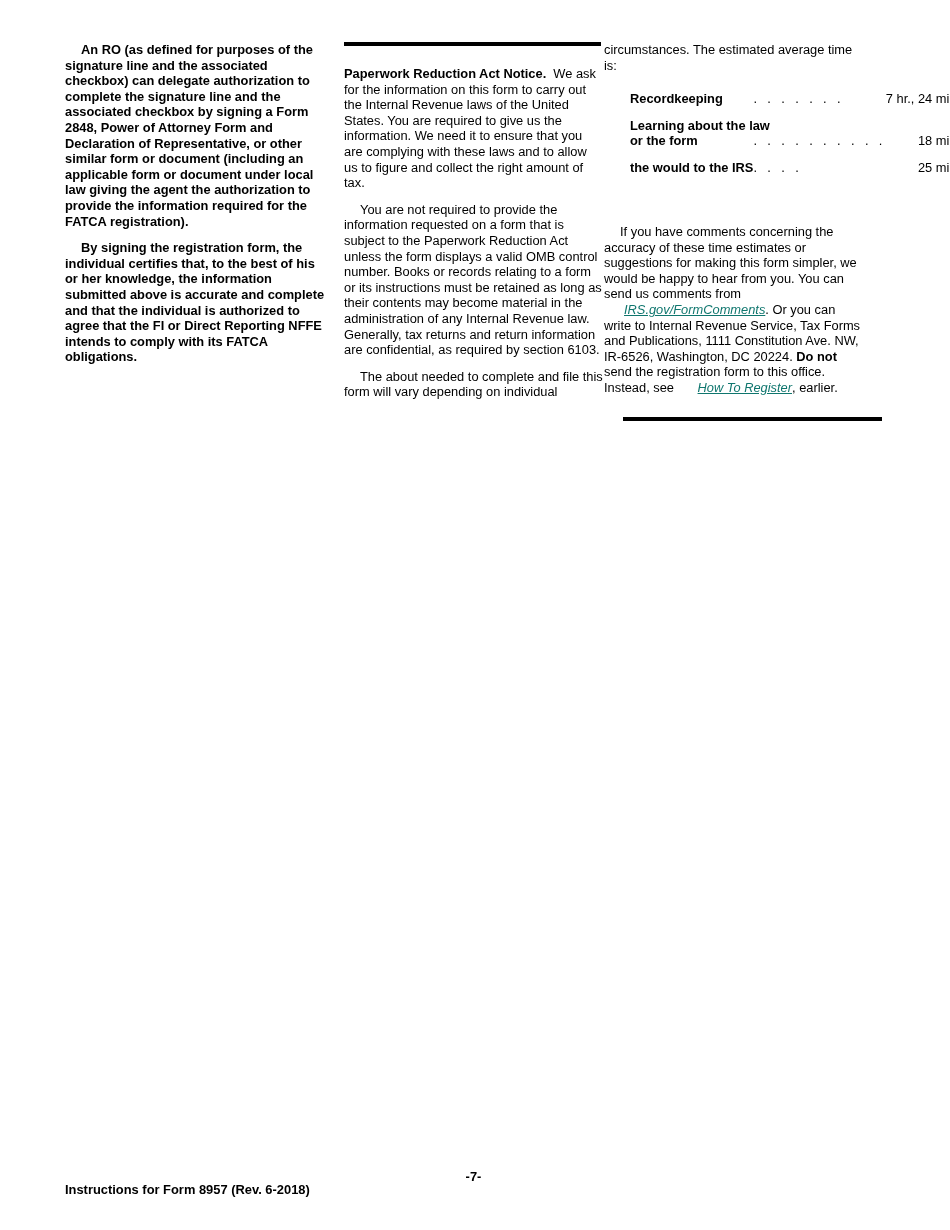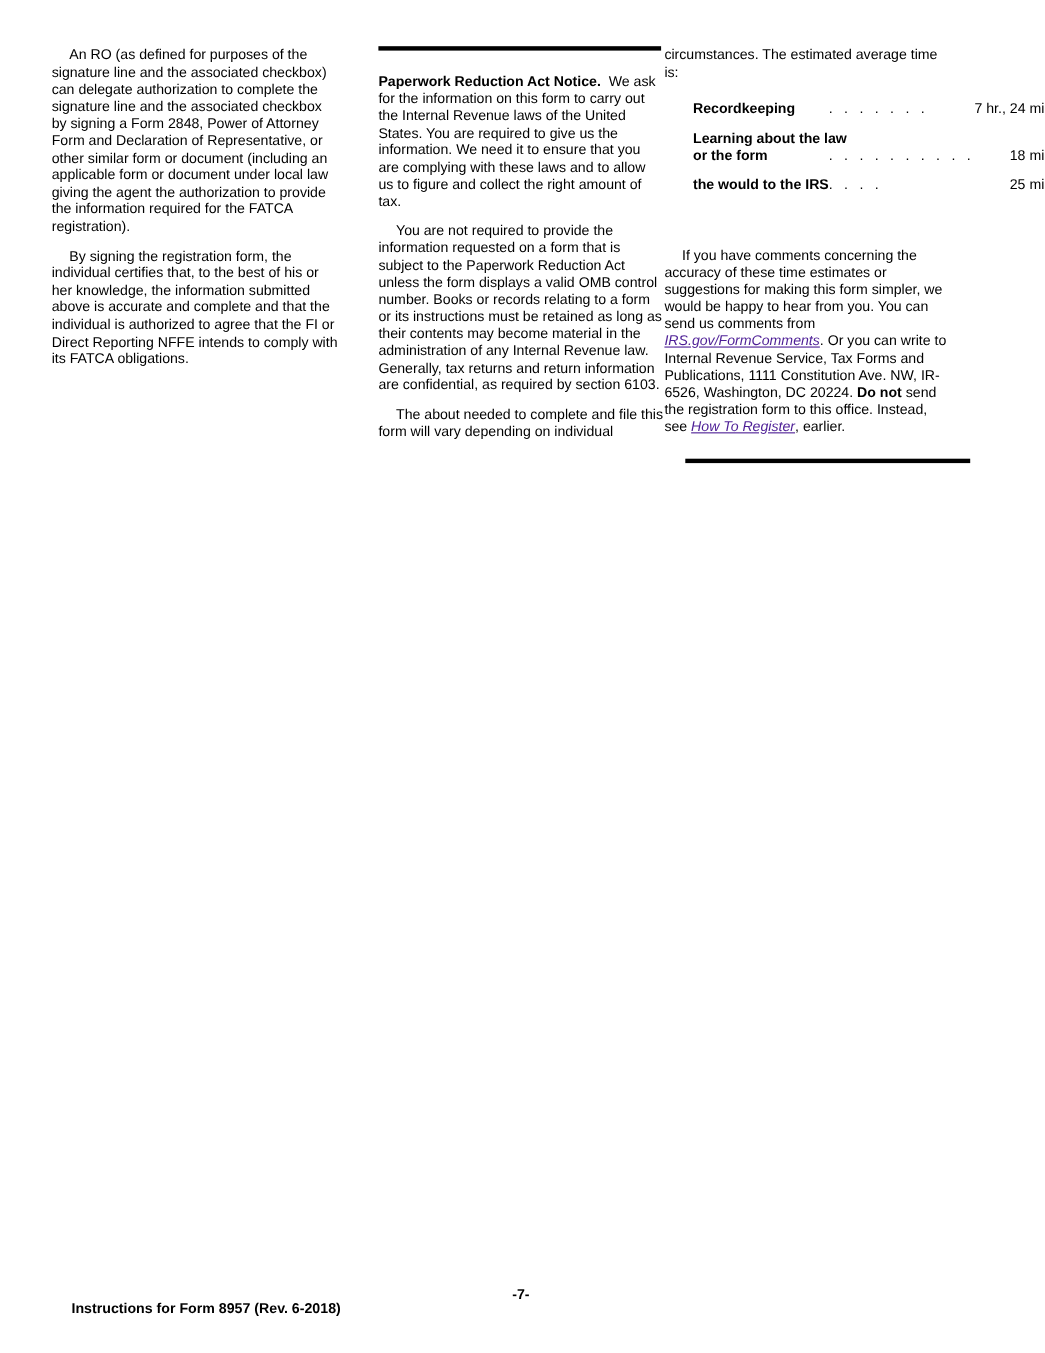--- a/index.html
+++ b/index.html
@@ -23,43 +23,44 @@
 
   
   .col {
     position: absolute;
     top: 42px;
     width: 260px;
     font-size: 12.85px;
     line-height: 15.6px;
     text-align: left;
   }
-  .col-left   { left: 47px;  width: 261px; }
+  .col-left   { left: 65px;  width: 261px; font-weight: bold; }
   .col-mid    { left: 344px; width: 259px; }
   .col-right  { left: 604px; width: 259px; }
 
   p.para {
     margin: 0 0 0 0;
     text-indent: 16px;
   }
   p.para + p.para {
     margin-top: 11px;
   }
   p.noindent {
     text-indent: 0;
   }
 
   .b { font-weight: bold; }
 
   a.doclink,
   .doclink {
-    color: #4c1d95;
+    color: #0f766e;
     font-style: italic;
     text-decoration: underline;
     text-underline-offset: 1px;
+    margin-left: 20px;
   }
 
   
   .rule-top {
     position: absolute;
     left: 344px;
     top: 42px;
     width: 257px;
     height: 4px;
     background: #000000;

